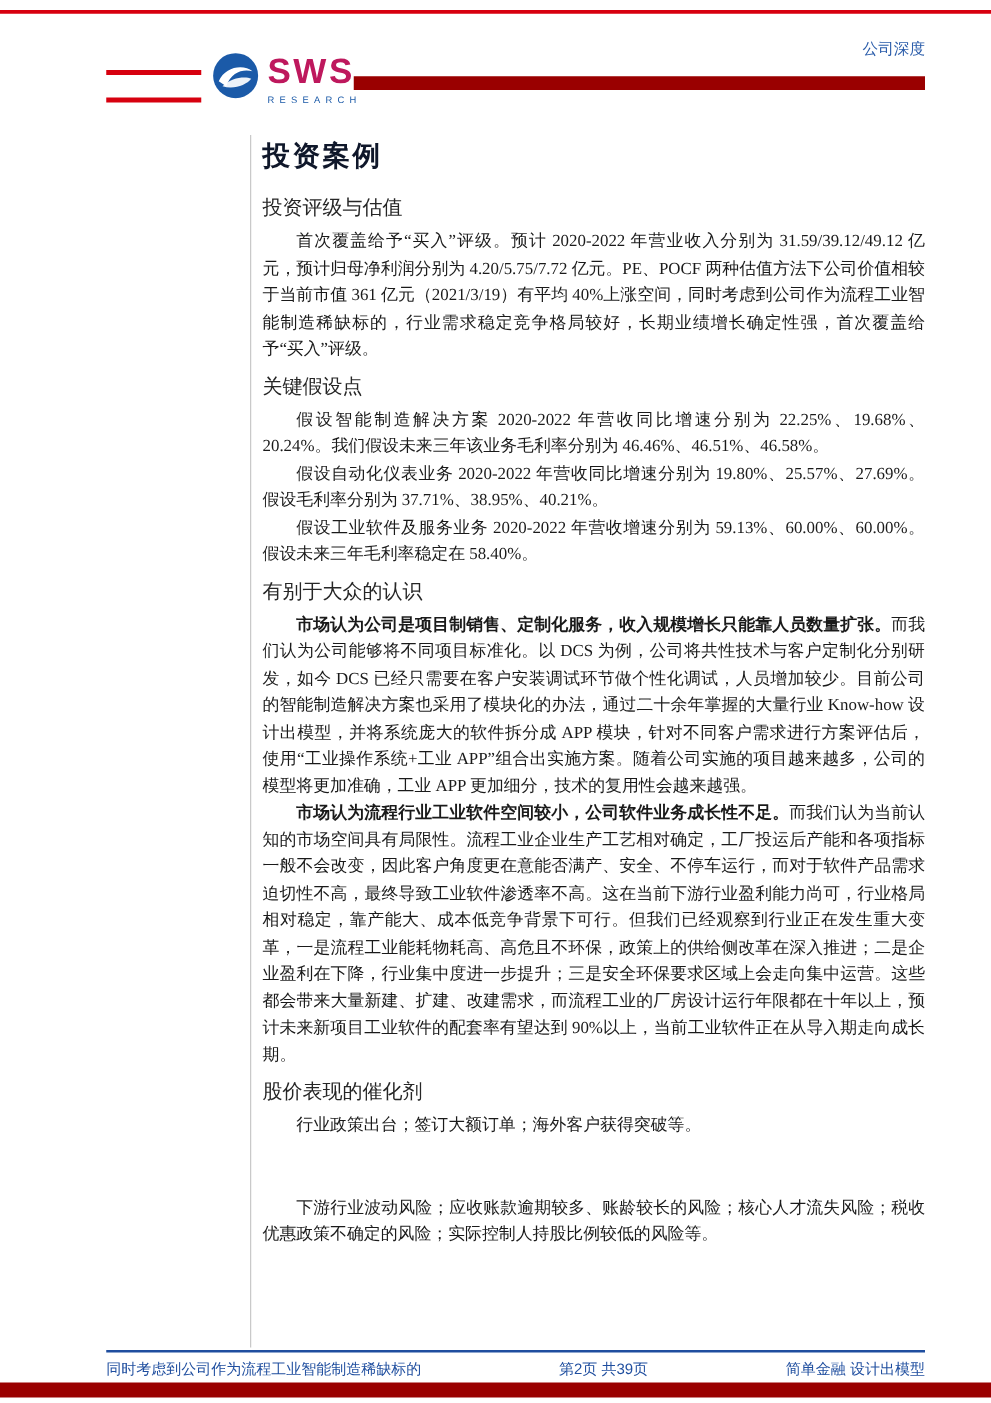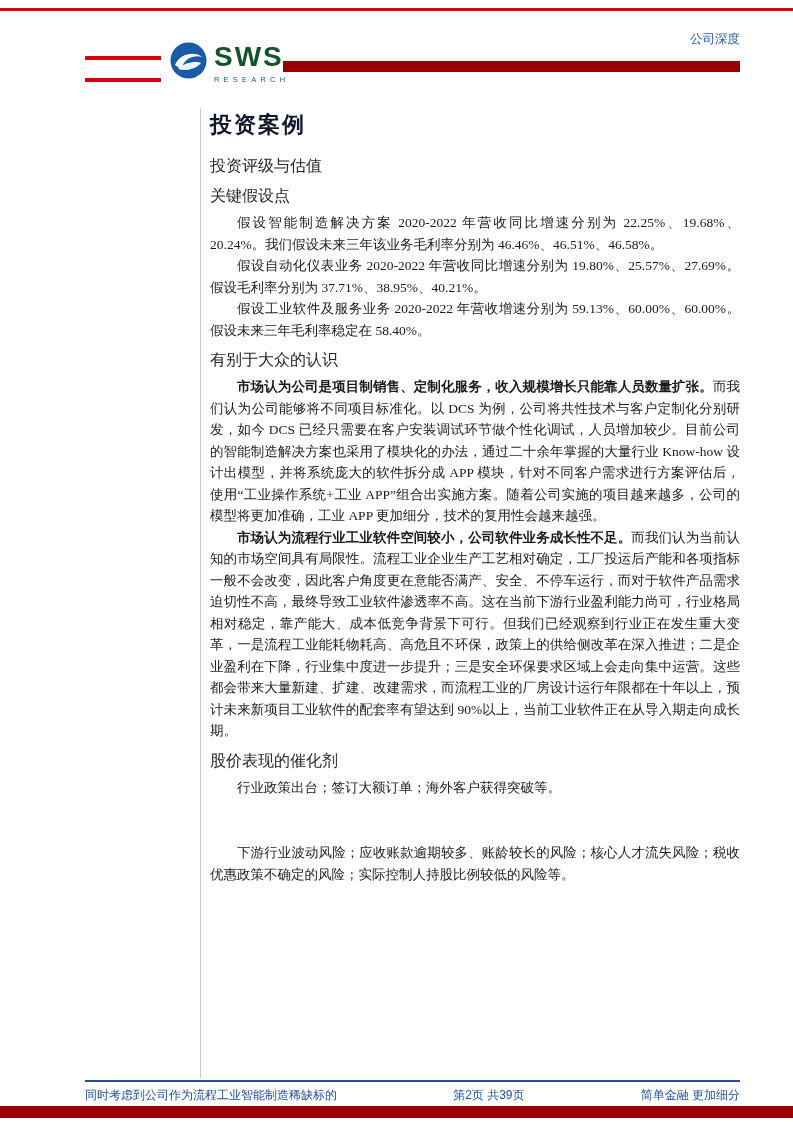--- a/index.html
+++ b/index.html
@@ -10,21 +10,21 @@
     overflow: hidden;
     font-family: "Liberation Serif", "DejaVu Serif", serif;
   }
   .top-rule { position: absolute; left: 0; top: 8px; width: 793px; height: 3px; background: #d7000f; }
   .brand-mark { position: absolute; left: 85px; width: 76px; height: 4px; background: #d7000f; }
   .mark1 { top: 56px; }
   .mark2 { top: 78px; }
   .logo { position: absolute; left: 170px; top: 42px; display: flex; align-items: flex-start; gap: 7px; }
   .logo-circle { width: 37px; height: 37px; display: block; }
   .logo-texts { display: flex; flex-direction: column; }
-  .logo-brand { font-family: "Liberation Sans", "DejaVu Sans", sans-serif; font-weight: 700; font-size: 28px; line-height: 30px; color: #14532d; letter-spacing: 2px; }
+  .logo-brand { font-family: "Liberation Sans", "DejaVu Sans", sans-serif; font-weight: 700; font-size: 28px; line-height: 30px; color: #be185d; letter-spacing: 2px; }
   .logo-sub { font-family: "Liberation Sans", "DejaVu Sans", sans-serif; font-size: 7.5px; letter-spacing: 4.2px; color: #1b5aa8; margin-top: 3px; }
   .report-type { position: absolute; right: 53px; top: 31px; font-family: "Liberation Sans", "DejaVu Sans", sans-serif; font-size: 12.5px; color: #2a5caa; }
   .header-band { position: absolute; left: 283px; top: 61px; width: 457px; height: 11px; background: #9a0000; }
   .margin-rule { position: absolute; left: 200px; top: 108px; width: 1px; height: 970px; background: #c9c9c9; }
 
   .content { position: absolute; left: 210px; top: 110px; width: 530px; color: #1a1a1a; }
   .page-title { font-family: "Liberation Sans", "DejaVu Sans", sans-serif; font-size: 22px; font-weight: 700; color: #0f172a; letter-spacing: 2px; margin: 0 0 16px 0; }
   .section-heading { font-family: "Liberation Sans", "DejaVu Sans", sans-serif; font-size: 16px; font-weight: 400; color: #262626; margin: 9px 0 5px 0; }
   .para { font-size: 13.5px; line-height: 21.5px; text-align: justify; text-indent: 2em; margin: 0; }
   .para b { font-weight: 700; }
@@ -57,20 +57,21 @@
 
 <div class="report-type">公司深度</div>
 <div class="header-band"></div>
 <div class="margin-rule"></div>
 
 <div class="content">
   <h1 class="page-title">投资案例</h1>
 
   <section>
     <h2 class="section-heading">投资评级与估值</h2>
+    <p class="para">首次覆盖给予“买入”评级。预计 2020-2022 年营业收入分别为 31.59/39.12/49.12 亿元，预计归母净利润分别为 4.20/5.75/7.72 亿元。PE、POCF 两种估值方法下公司价值相较于当前市值 361 亿元（2021/3/19）有平均 40%上涨空间，同时考虑到公司作为流程工业智能制造稀缺标的，行业需求稳定竞争格局较好，长期业绩增长确定性强，首次覆盖给予“买入”评级。</p>
   </section>
 
   <section>
     <h2 class="section-heading">关键假设点</h2>
     <p class="para">假设智能制造解决方案 2020-2022 年营收同比增速分别为 22.25%、19.68%、20.24%。我们假设未来三年该业务毛利率分别为 46.46%、46.51%、46.58%。</p>
     <p class="para">假设自动化仪表业务 2020-2022 年营收同比增速分别为 19.80%、25.57%、27.69%。假设毛利率分别为 37.71%、38.95%、40.21%。</p>
     <p class="para">假设工业软件及服务业务 2020-2022 年营收增速分别为 59.13%、60.00%、60.00%。假设未来三年毛利率稳定在 58.40%。</p>
   </section>
 
   <section>
@@ -86,15 +87,15 @@
 
   <section class="gap-top">
     <p class="para">下游行业波动风险；应收账款逾期较多、账龄较长的风险；核心人才流失风险；税收优惠政策不确定的风险；实际控制人持股比例较低的风险等。</p>
   </section>
 </div>
 
 <div class="footer-rule"></div>
 <div class="footer">
   <span>同时考虑到公司作为流程工业智能制造稀缺标的</span>
   <span>第2页 共39页</span>
-  <span>简单金融 更加细分</span>
+  <span>简单金融 设计出模型</span>
 </div>
 <div class="bottom-band"></div>
 
 </body></html>

